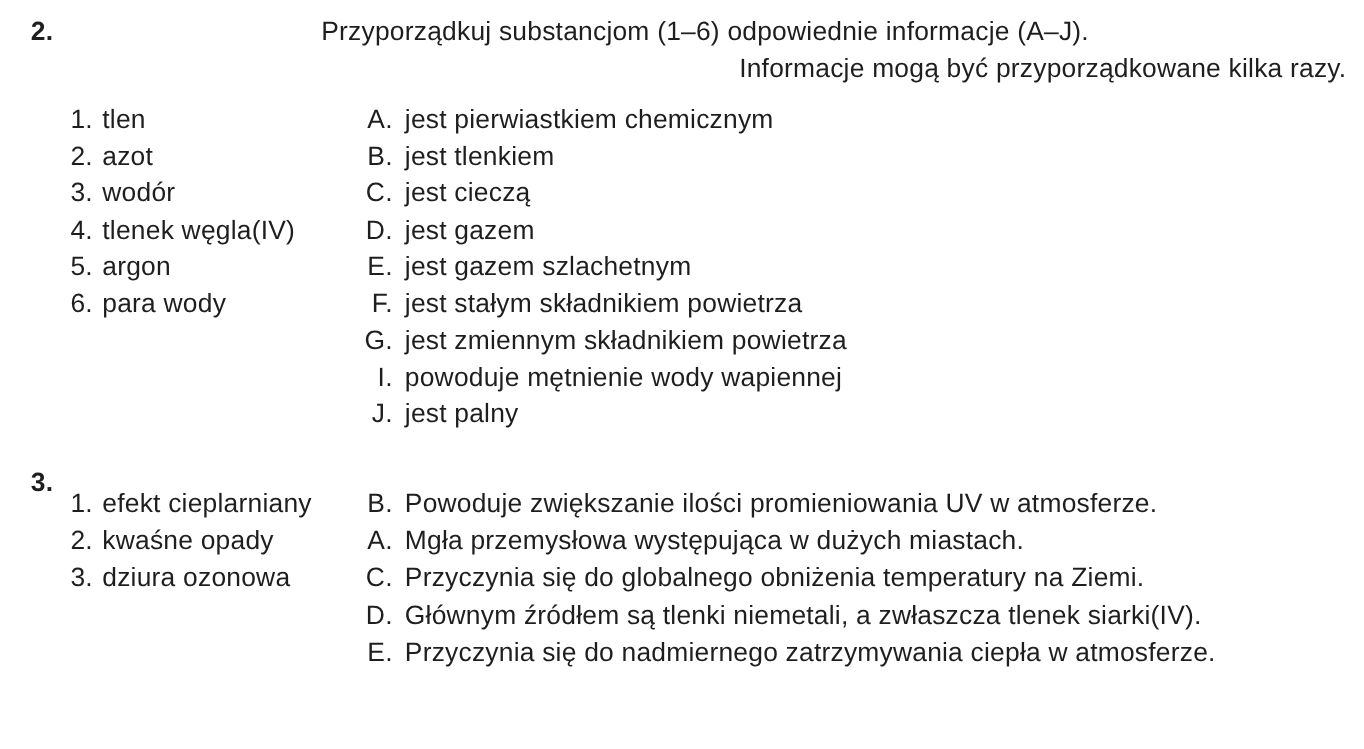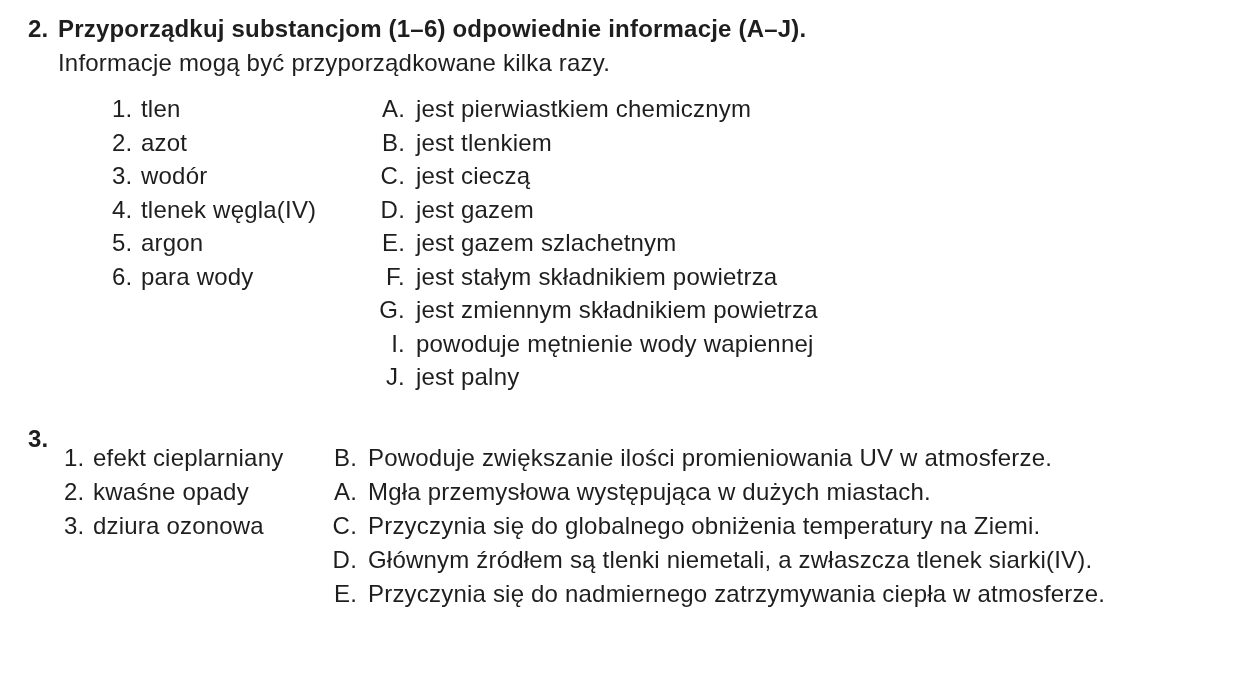--- a/index.html
+++ b/index.html
@@ -34,34 +34,36 @@
     flex: none;
     width: 30px;
     font-weight: bold;
     line-height: 34px;
   }
   .ex-body {
     flex: 1;
     min-width: 0;
   }
   .ex-title {
-    font-weight: bold;
+    font-weight: normal;
     line-height: 34px;
     white-space: nowrap;
+    text-align: center;
   }
   .ex-instruction {
     line-height: 34px;
     white-space: nowrap;
+    text-align: right;
   }
   .match {
     display: flex;
     align-items: flex-start;
     padding-left: 6px;
   }
-  .exercise-2 .match { margin-top: 12px; margin-left: 48px; }
+  .exercise-2 .match { margin-top: 12px; }
   .exercise-3 .match { margin-top: 19px; }
   .col-left {
     flex: none;
     width: 261px;
   }
   .col-right {
     flex: 1;
     min-width: 0;
   }
   .row {

